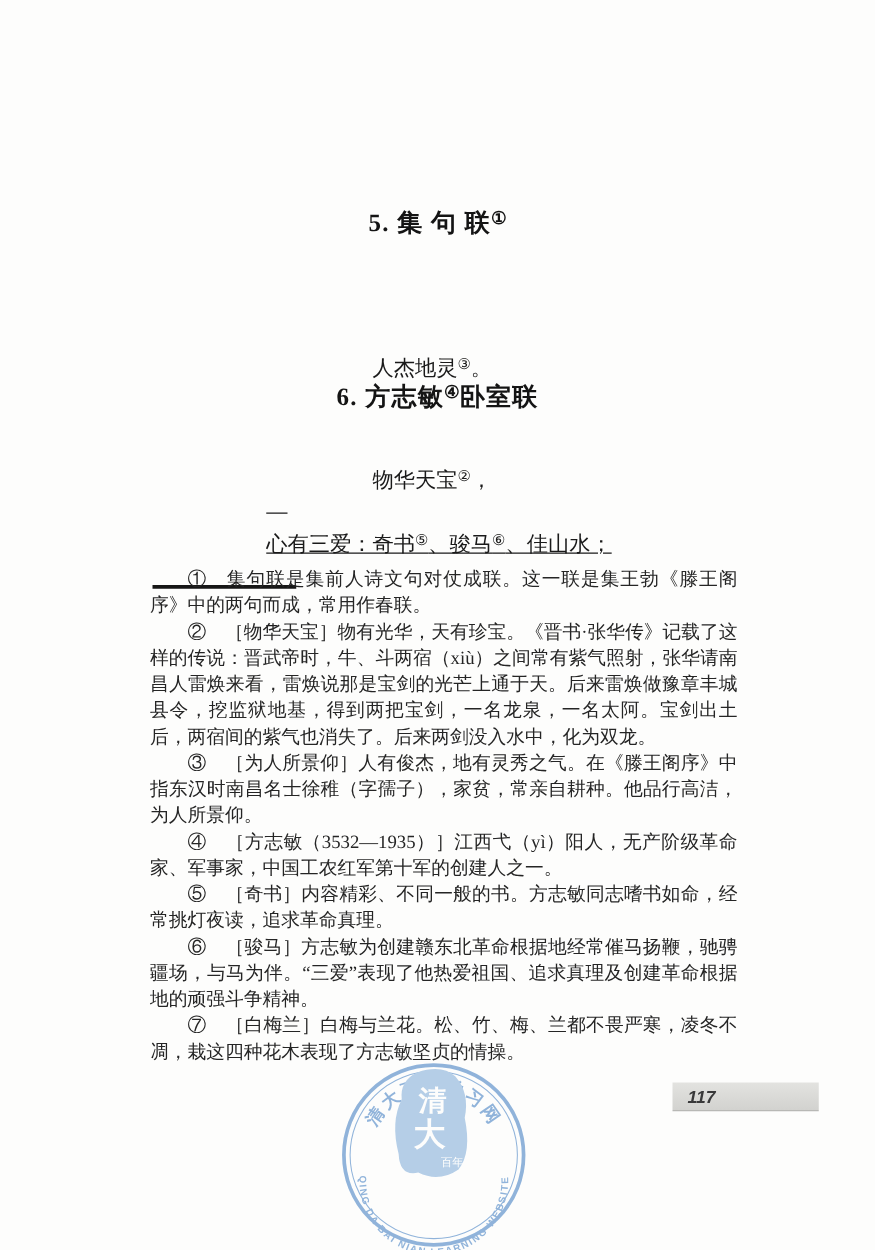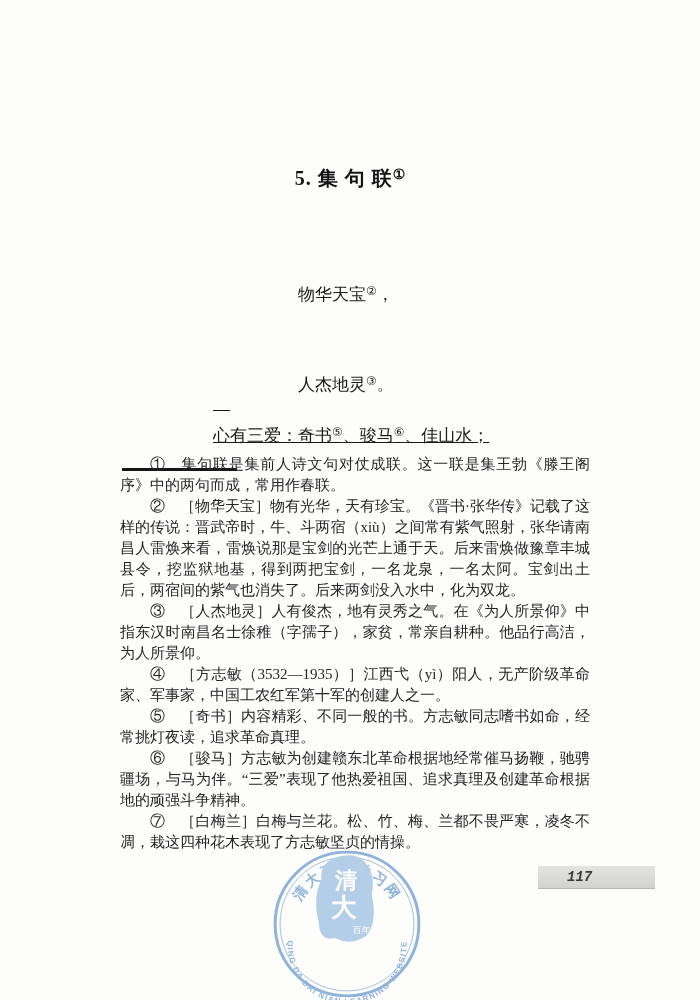--- a/index.html
+++ b/index.html
@@ -73,57 +73,57 @@
     border-bottom: 1px solid #b8b8b5;
     display: flex;
     align-items: center;
   }
   .page-number-bar span {
     font-style: italic;
     font-weight: bold;
     font-size: 14px;
     color: #39393a;
     padding-left: 12px;
-    font-family: Liberation Mono, monospace;
-    margin-left: 17px;
+    font-family: Liberation Sans, sans-serif;
   }
   .watermark {
     position: absolute;
     left: 255px;
     top: 848px;
     width: 184px;
     height: 152px;
     opacity: 0.82;
     mix-blend-mode: multiply;
     pointer-events: none;
   }
 </style>
 </head>
 <body>
 
 <div class="page">
 
   <div class="section-title" id="title5">5. 集 句 联<sup class="ref">①</sup></div>
 
   <div class="couplet" id="couplet5">
+    <div>人杰地灵<sup class="ref">③</sup>。</div>
     <div>物华天宝<sup class="ref">②</sup>，</div>
-    <div>人杰地灵<sup class="ref">③</sup>。</div>
   </div>
 
+  <div class="section-title" id="title6">6. 方志敏<sup class="ref">④</sup>卧室联</div>
 
   <div class="couplet" id="couplet6">
     <div>心有三爱：奇书<sup class="ref">⑤</sup>、骏马<sup class="ref">⑥</sup>、佳山水；</div>
   </div>
 
   <div class="footnote-rule"></div>
 
   <div class="footnotes">
     <p>①　集句联是集前人诗文句对仗成联。这一联是集王勃《滕王阁序》中的两句而成，常用作春联。</p>
     <p>②　［物华天宝］物有光华，天有珍宝。《晋书·张华传》记载了这样的传说：晋武帝时，牛、斗两宿（xiù）之间常有紫气照射，张华请南昌人雷焕来看，雷焕说那是宝剑的光芒上通于天。后来雷焕做豫章丰城县令，挖监狱地基，得到两把宝剑，一名龙泉，一名太阿。宝剑出土后，两宿间的紫气也消失了。后来两剑没入水中，化为双龙。</p>
-    <p>③　［人杰地灵］人有俊杰，地有灵秀之气。在《为人所景仰》中指东汉时南昌名士徐稚（字孺子），家贫，常亲自耕种。他品行高洁，为人所景仰。</p>
+    <p>③　［为人所景仰］人有俊杰，地有灵秀之气。在《滕王阁序》中指东汉时南昌名士徐稚（字孺子），家贫，常亲自耕种。他品行高洁，为人所景仰。</p>
     <p>④　［方志敏（3532—1935）］江西弋（yì）阳人，无产阶级革命家、军事家，中国工农红军第十军的创建人之一。</p>
     <p>⑤　［奇书］内容精彩、不同一般的书。方志敏同志嗜书如命，经常挑灯夜读，追求革命真理。</p>
     <p>⑥　［骏马］方志敏为创建赣东北革命根据地经常催马扬鞭，驰骋疆场，与马为伴。“三爱”表现了他热爱祖国、追求真理及创建革命根据地的顽强斗争精神。</p>
     <p>⑦　［白梅兰］白梅与兰花。松、竹、梅、兰都不畏严寒，凌冬不凋，栽这四种花木表现了方志敏坚贞的情操。</p>
   </div>
 
   <div class="page-number-bar">
     <span>117</span>
   </div>
 

